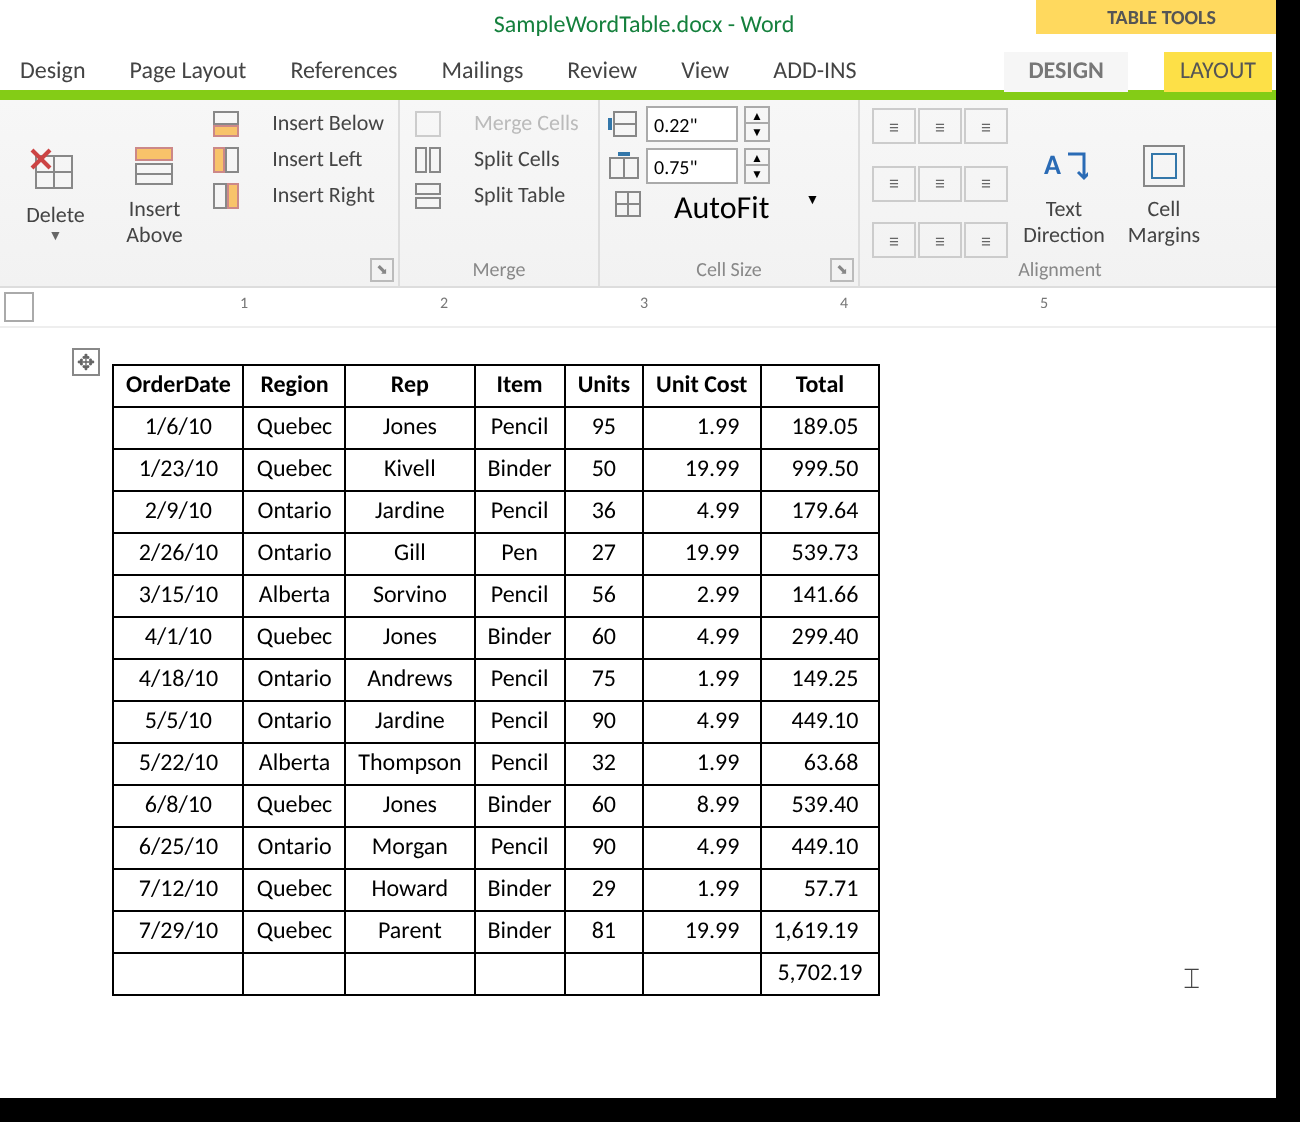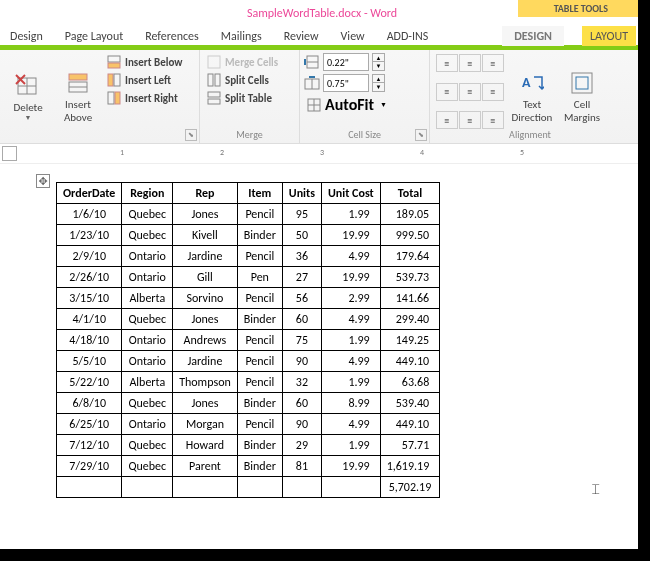--- a/index.html
+++ b/index.html
@@ -1,37 +1,37 @@
 <!DOCTYPE html>
 <html><head>
 <meta charset="utf-8">
 <style>
 * { margin: 0; padding: 0; box-sizing: border-box; font-family: "Segoe UI", Calibri, sans-serif; }
 body { background: #000; width: 650px; height: 561px; overflow: hidden; }
 .window { background: #fff; width: 644px; height: 555px; margin: 0; overflow: hidden; position: relative; }
 
 .titlebar { height: 26px; background: #fff; display: flex; align-items: center; justify-content: center; font-size: 12px; position: relative; }
 .titlebar .tools { position: absolute; right: 0; top: 0; background: #ffd95e; color: #555; font-size: 10px; font-weight: 600; padding: 2px 36px; }
-.titlebar .title { color: #ec4899; }
+.titlebar .title { color: #15803d; }
 
 .tabbar { height: 24px; display: flex; align-items: center; gap: 18px; padding: 0 8px; font-size: 12px; color: #444; border-bottom: 5px solid #84cc16; }
 .tabbar .tab { cursor: pointer; padding: 3px 2px; }
 .tabbar .gap { flex: 1; }
 .tabbar .tab.design2 { background: #f6f6f6; color: #777; font-weight: 600; padding: 3px 12px; }
 .tabbar .tab.layout2 { background: #fde047; color: #555; font-weight: 400; padding: 3px 8px; }
 
 .ribbon { height: 94px; background: linear-gradient(#f7f7f7, #f2f2f2); border-bottom: 1px solid #ddd; display: flex; position: relative; }
 .ribbon-group { border-right: 1px solid #ddd; display: flex; flex-direction: column; padding: 2px 4px; position: relative; }
 .ribbon-group-label { position: absolute; bottom: 2px; left: 0; right: 0; text-align: center; font-size: 10px; color: #888; }
 .ribbon-group-body { display: flex; gap: 2px; flex: 1; }
 .vbtn { display: flex; flex-direction: column; align-items: center; justify-content: center; width: 48px; font-size: 11px; color: #444; text-align: center; line-height: 1.1; cursor: pointer; }
 .vbtn .ico { width: 28px; height: 28px; margin-bottom: 2px; display: flex; align-items: center; justify-content: center; }
 .vbtn .arrow { font-size: 7px; color: #666; }
 .stackbtns { display: flex; flex-direction: column; gap: 2px; font-size: 11px; color: #444; padding-top: 2px; }
-.hbtn { display: flex; align-items: center; gap: 4px; padding: 1px 3px; cursor: pointer; white-space: nowrap; font-weight: bold; }
+.hbtn { display: flex; gap: 16px; padding: 1px 3px; cursor: pointer; white-space: nowrap; }
 .hbtn .sq { width: 14px; height: 14px; display: flex; align-items: center; justify-content: center; }
 .hbtn.disabled { color: #bbb; }
 .size-row { display: flex; align-items: center; gap: 3px; font-size: 10px; margin: 1px 0; }
 .size-row .ico2 { width: 16px; height: 14px; }
 .size-row input { width: 46px; height: 18px; font-size: 10px; border: 1px solid #aaa; padding: 0 3px; }
 .spinners { display: flex; flex-direction: column; border: 1px solid #aaa; }
 .spinners div { width: 11px; height: 8px; font-size: 6px; text-align: center; line-height: 8px; border-bottom: 1px solid #aaa; cursor: pointer; }
 .align-icons { display: flex; flex-wrap: wrap; width: 72px; gap: 1px; padding: 2px; }
 .align-icons div { width: 22px; height: 18px; border: 1px solid #ccc; cursor: pointer; display: flex; align-items: center; justify-content: center; font-size: 10px; color: #666; }
 .tiny-launcher { position: absolute; bottom: 2px; right: 2px; width: 12px; height: 12px; border: 1px solid #bbb; font-size: 7px; text-align: center; color: #888; cursor: pointer; }

